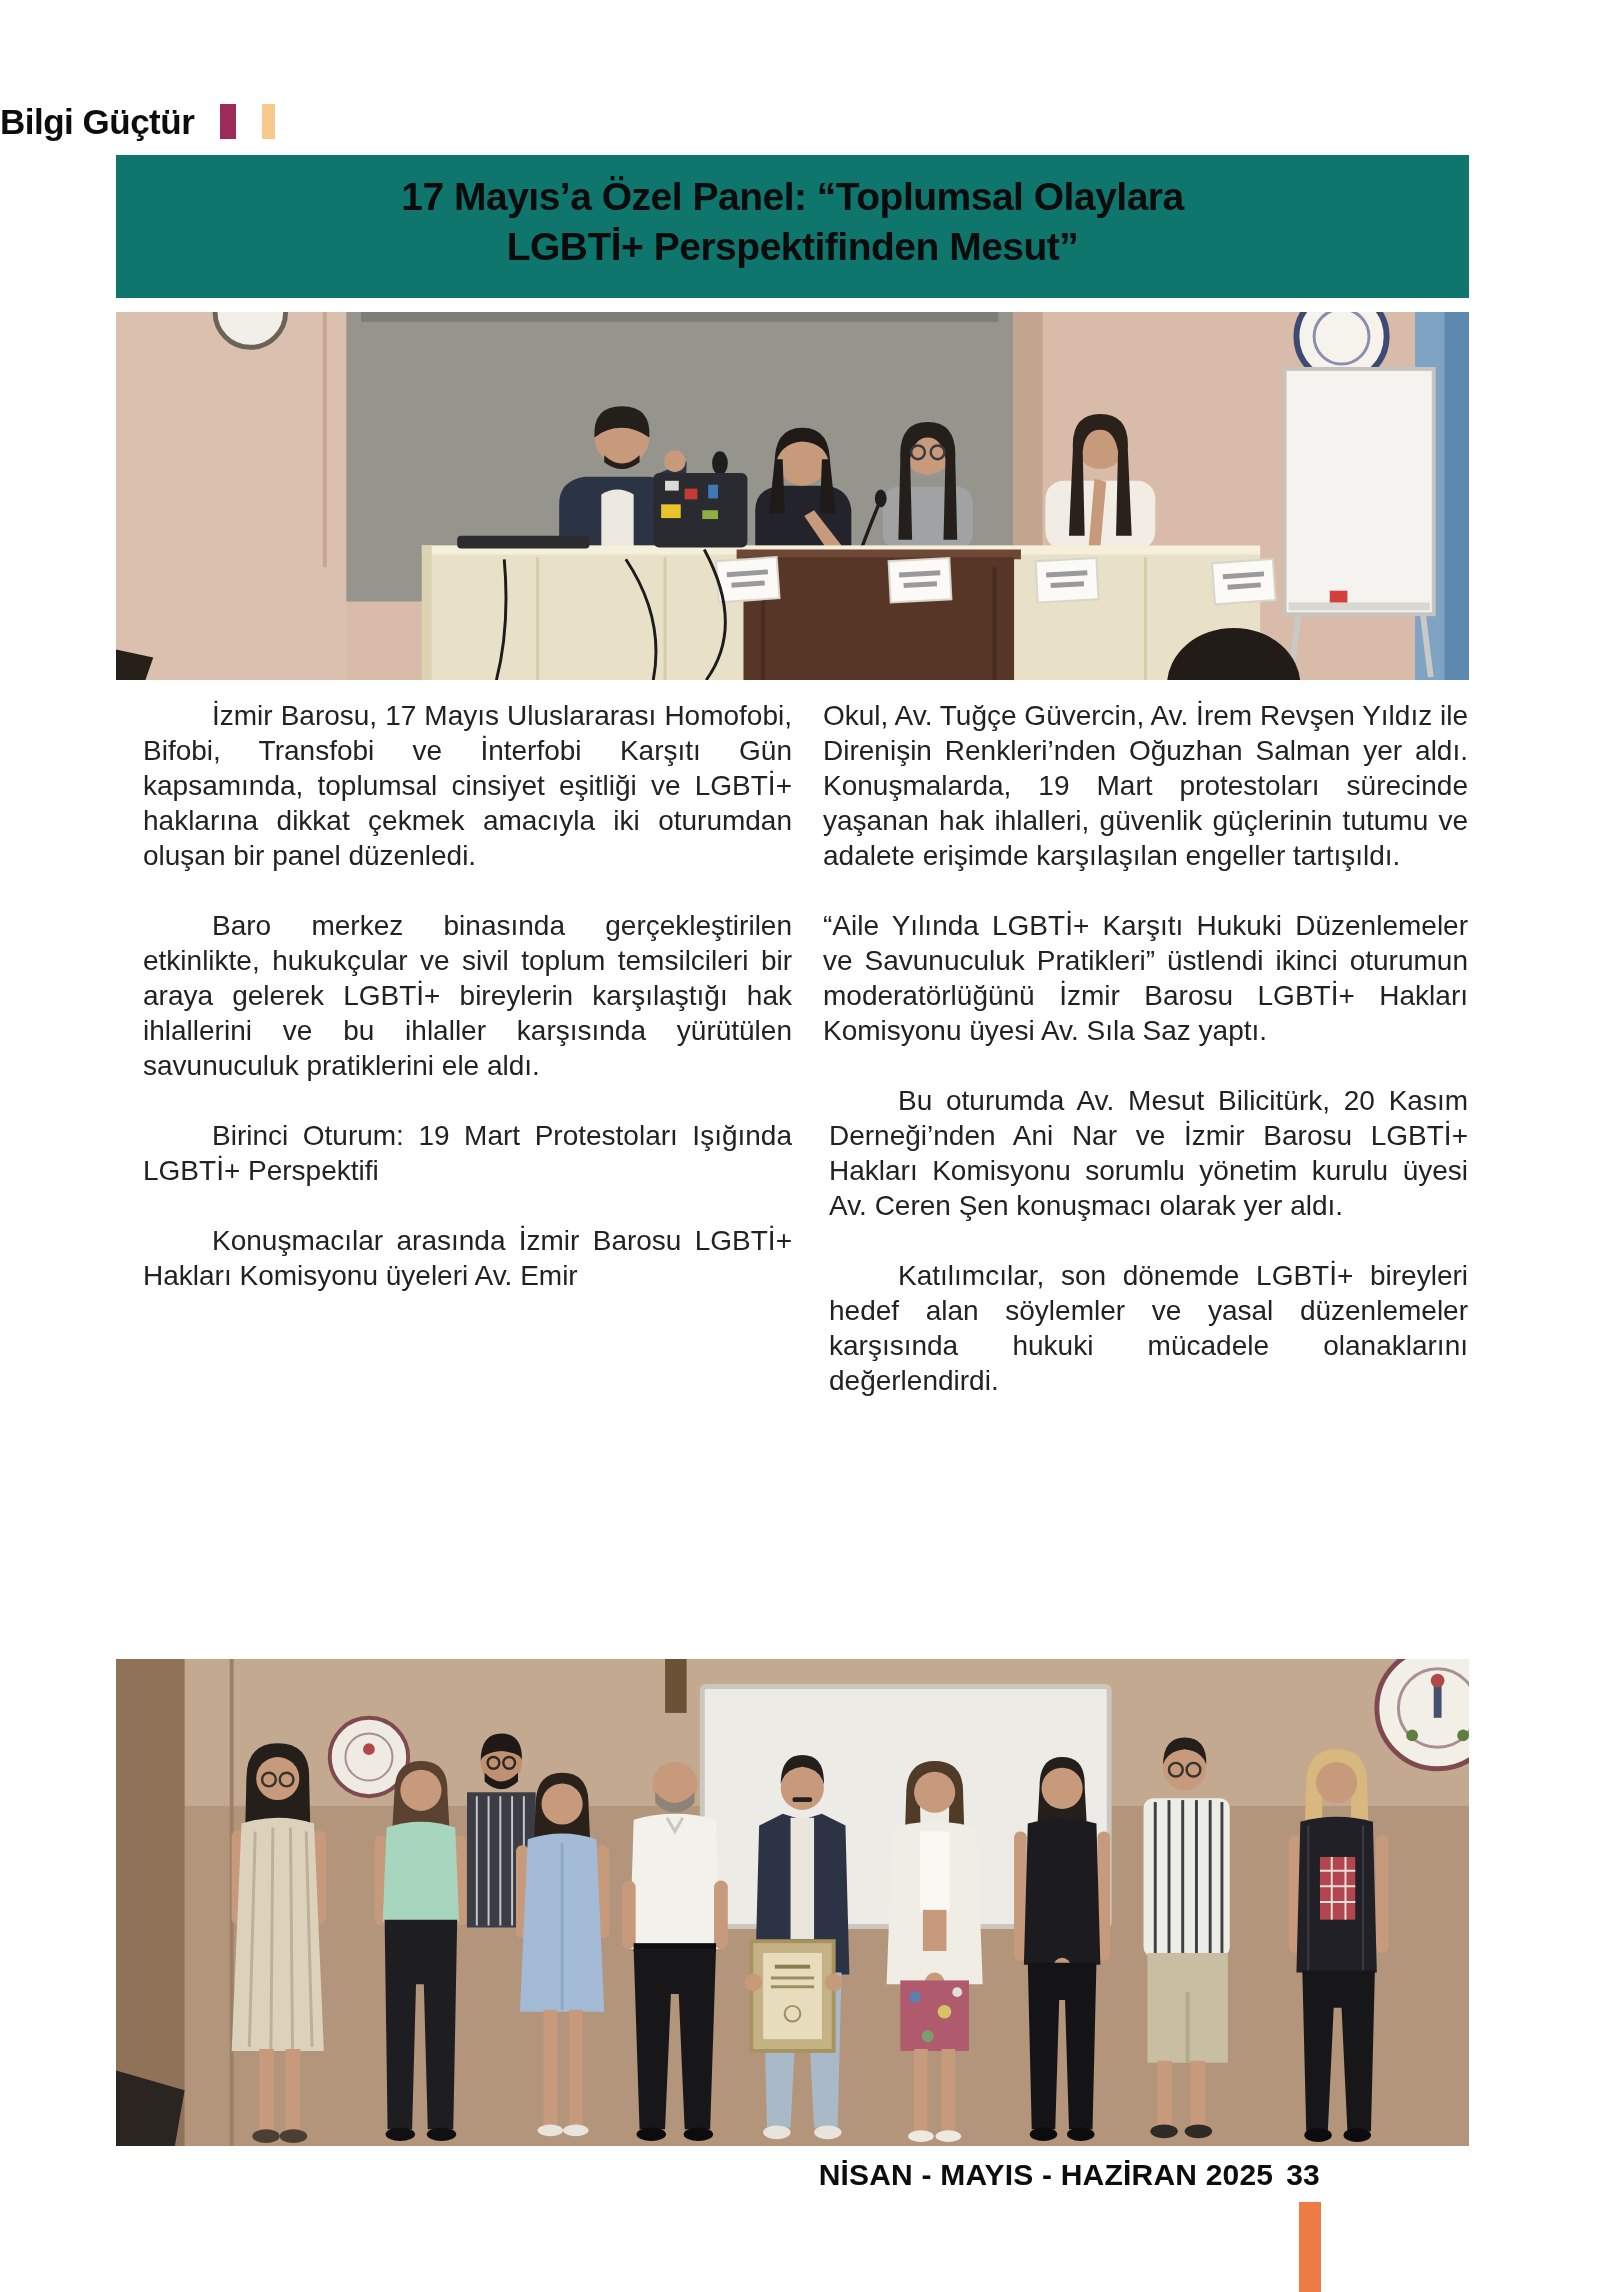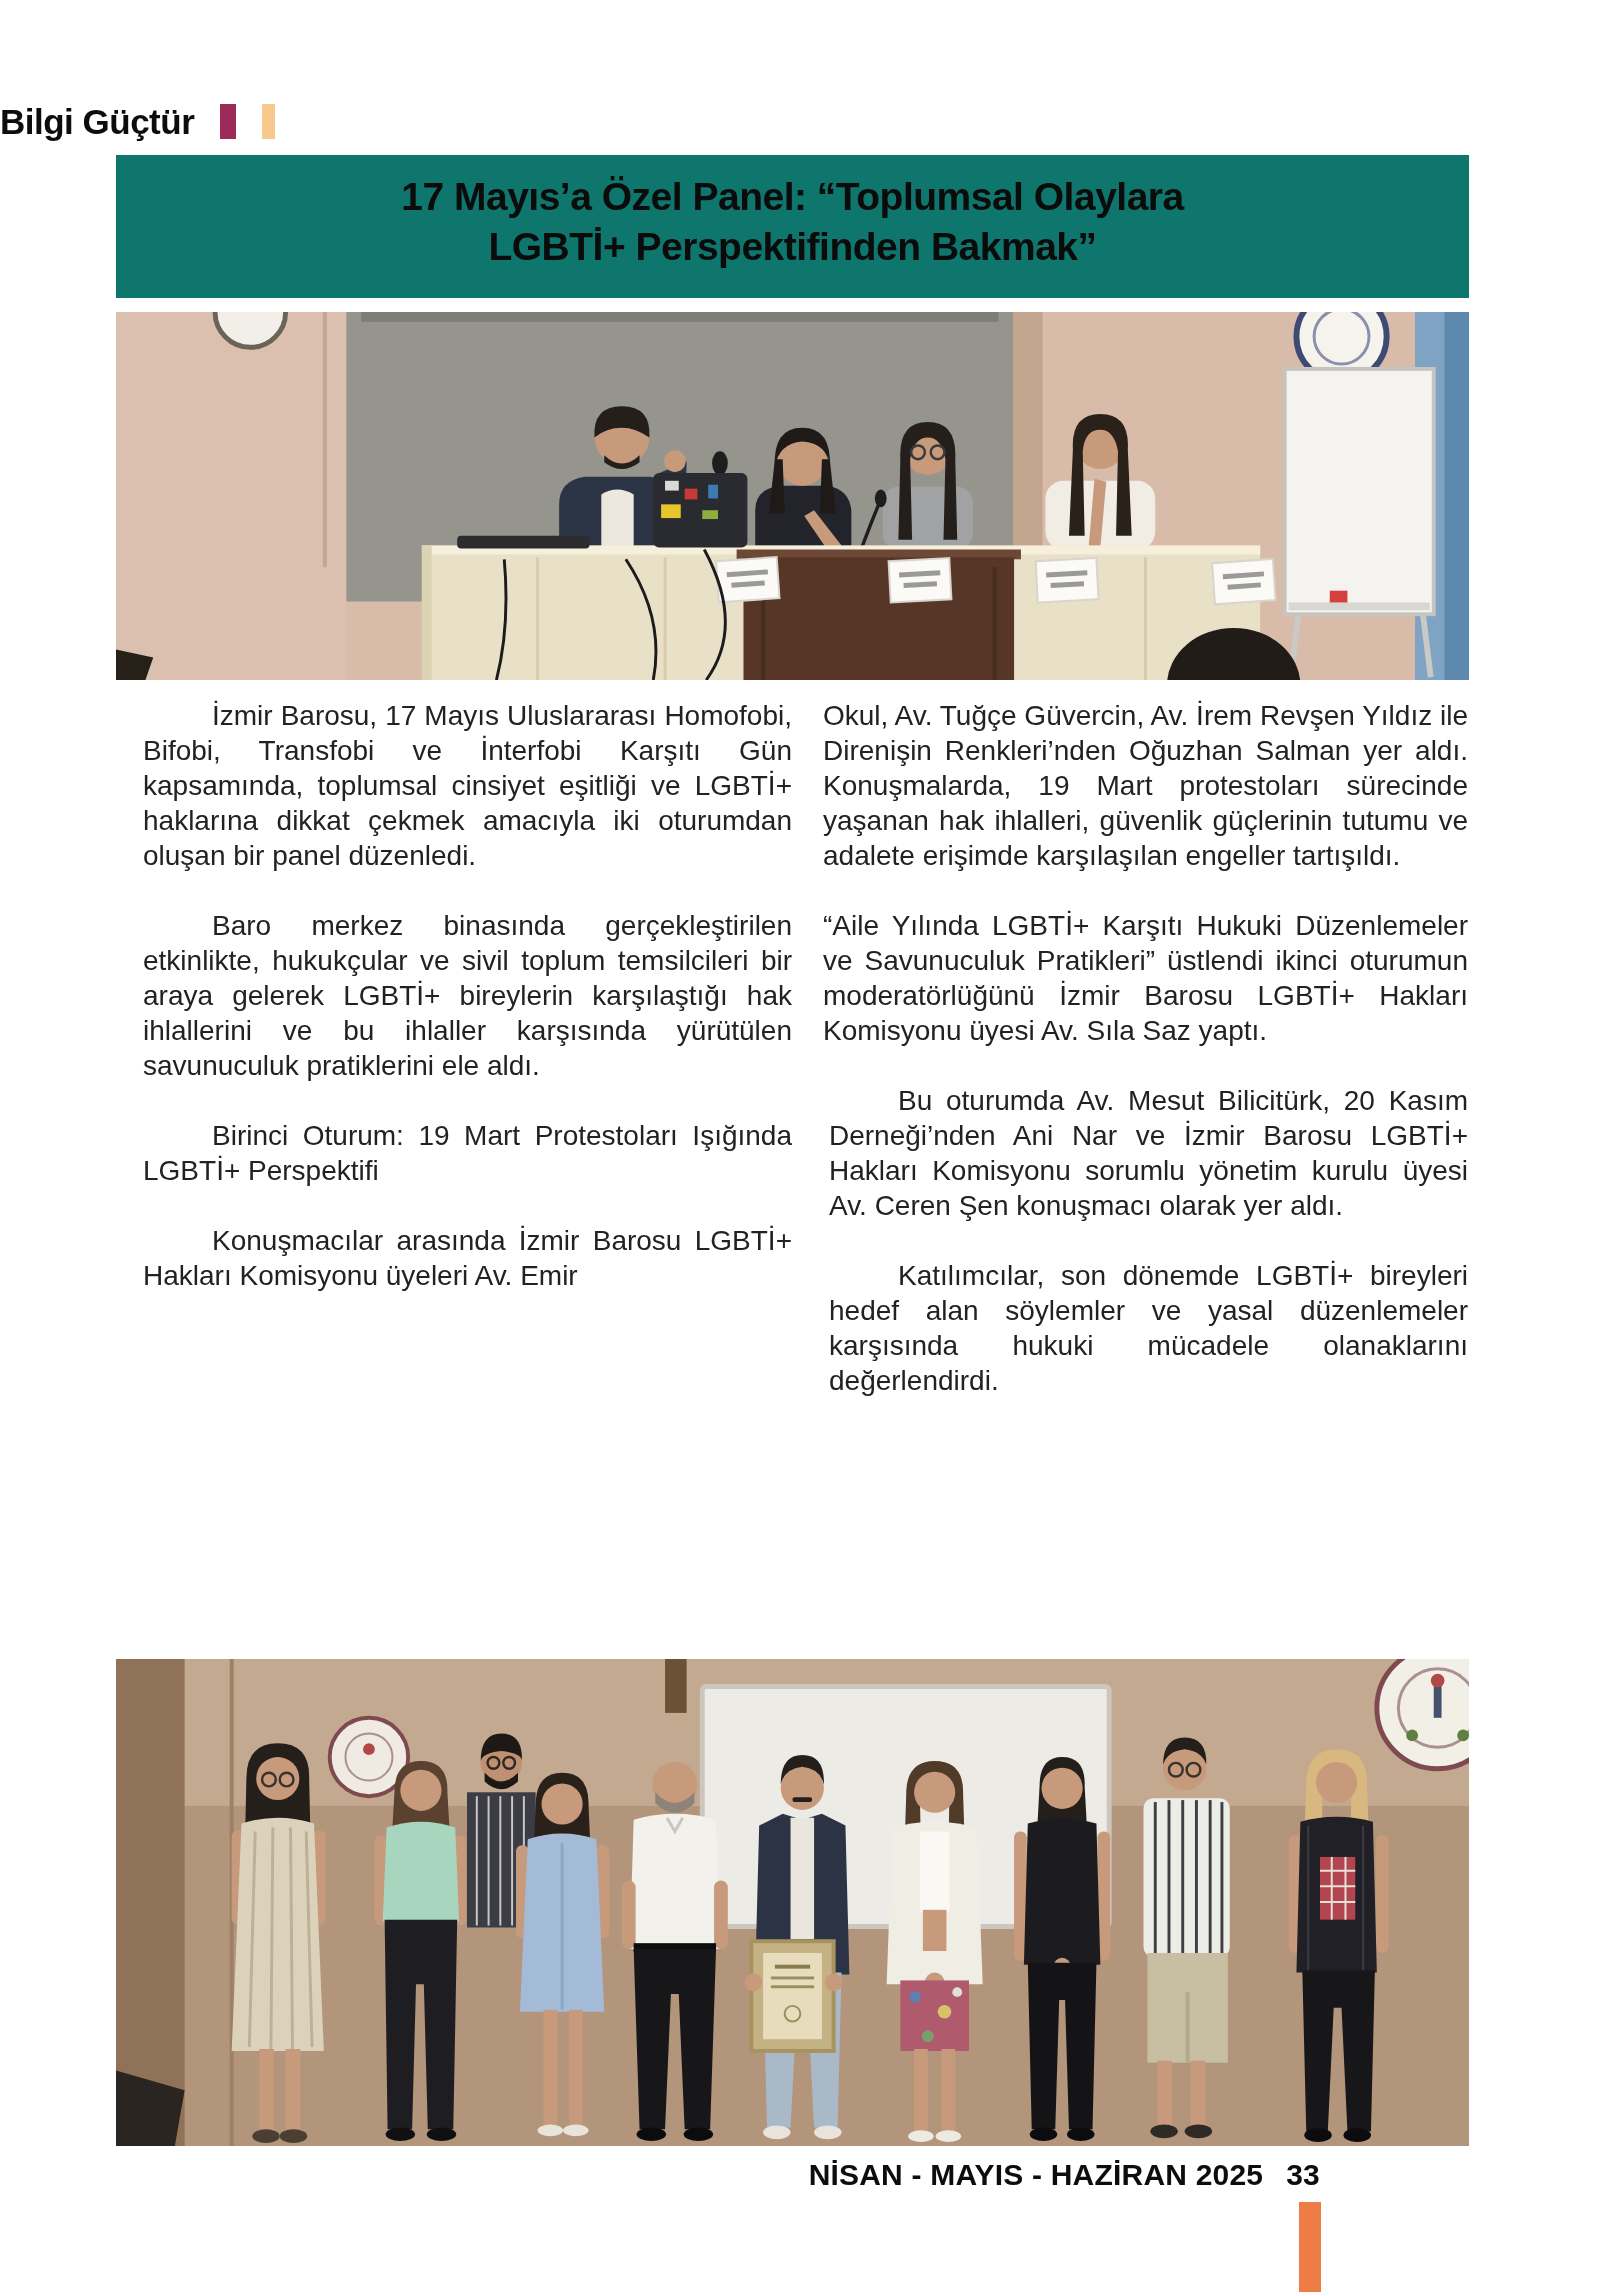--- a/index.html
+++ b/index.html
@@ -37,40 +37,40 @@
     position:absolute;top:698px;height:953px;overflow:hidden;
     font-size:28px;line-height:35px;text-align:justify;color:#222222;
   }
   .col-left{left:137px;width:655px;}
   .col-right{left:823px;width:645px;}
   .col p{margin:0 0 35px 0;}
   .col p.indent{text-indent:69px;margin-left:6px;}
   
   .footer{
     position:absolute;top:2158px;right:301px;
-    display:flex;align-items:baseline;gap:23px;
+    display:flex;align-items:baseline;gap:13px;
     font-weight:bold;font-size:30px;letter-spacing:0.2px;color:#0d0d0d;white-space:nowrap;
   }
   .footer-bar{position:absolute;right:300px;top:2202px;width:22.5px;height:90px;}
 </style>
 </head>
 <body>
 
 <div class="sheet">
 
   <div class="kicker">
     <span class="kicker-label">Bilgi Güçtür</span>
     <span class="kbar maroon" style="background:#9C2B59"></span>
     <span class="kbar tan" style="background:#F8C98C"></span>
   </div>
 
   <div class="title-box" style="background:#0f766e">
     <h1>
       <span>17 Mayıs’a Özel Panel: “Toplumsal Olaylara</span>
-      <span>LGBTİ+ Perspektifinden Bakmak”</span>
+      <span>LGBTİ+ Perspektifinden Mesut”</span>
     </h1>
   </div>
 
   <div class="photo photo-panel">
     <svg viewBox="0 0 1380 375" preserveAspectRatio="none">
 
       <rect width="1380" height="375" fill="#D8BBA9"></rect>
       <rect x="0" y="0" width="235" height="375" fill="#DCC0AF"></rect>
       <line x1="213" y1="0" x2="213" y2="260" stroke="#C3A692" stroke-width="4"></line>
       <circle cx="137" cy="0" r="36" fill="#F2EFE8" stroke="#6B6258" stroke-width="5"></circle>

